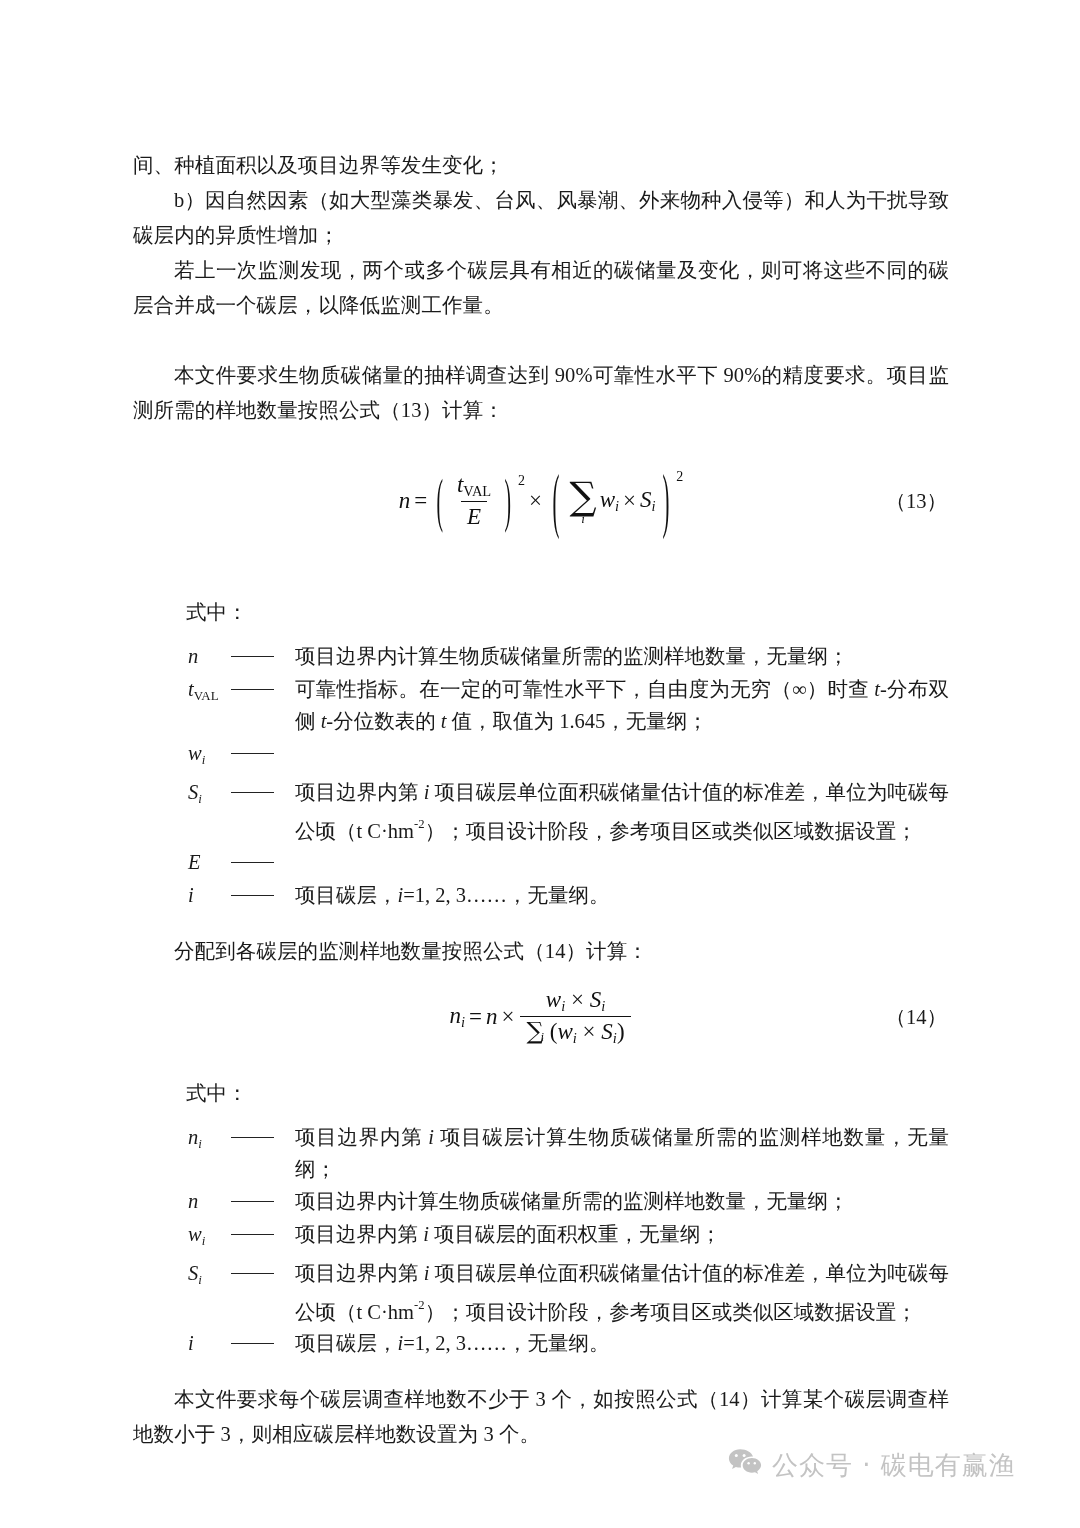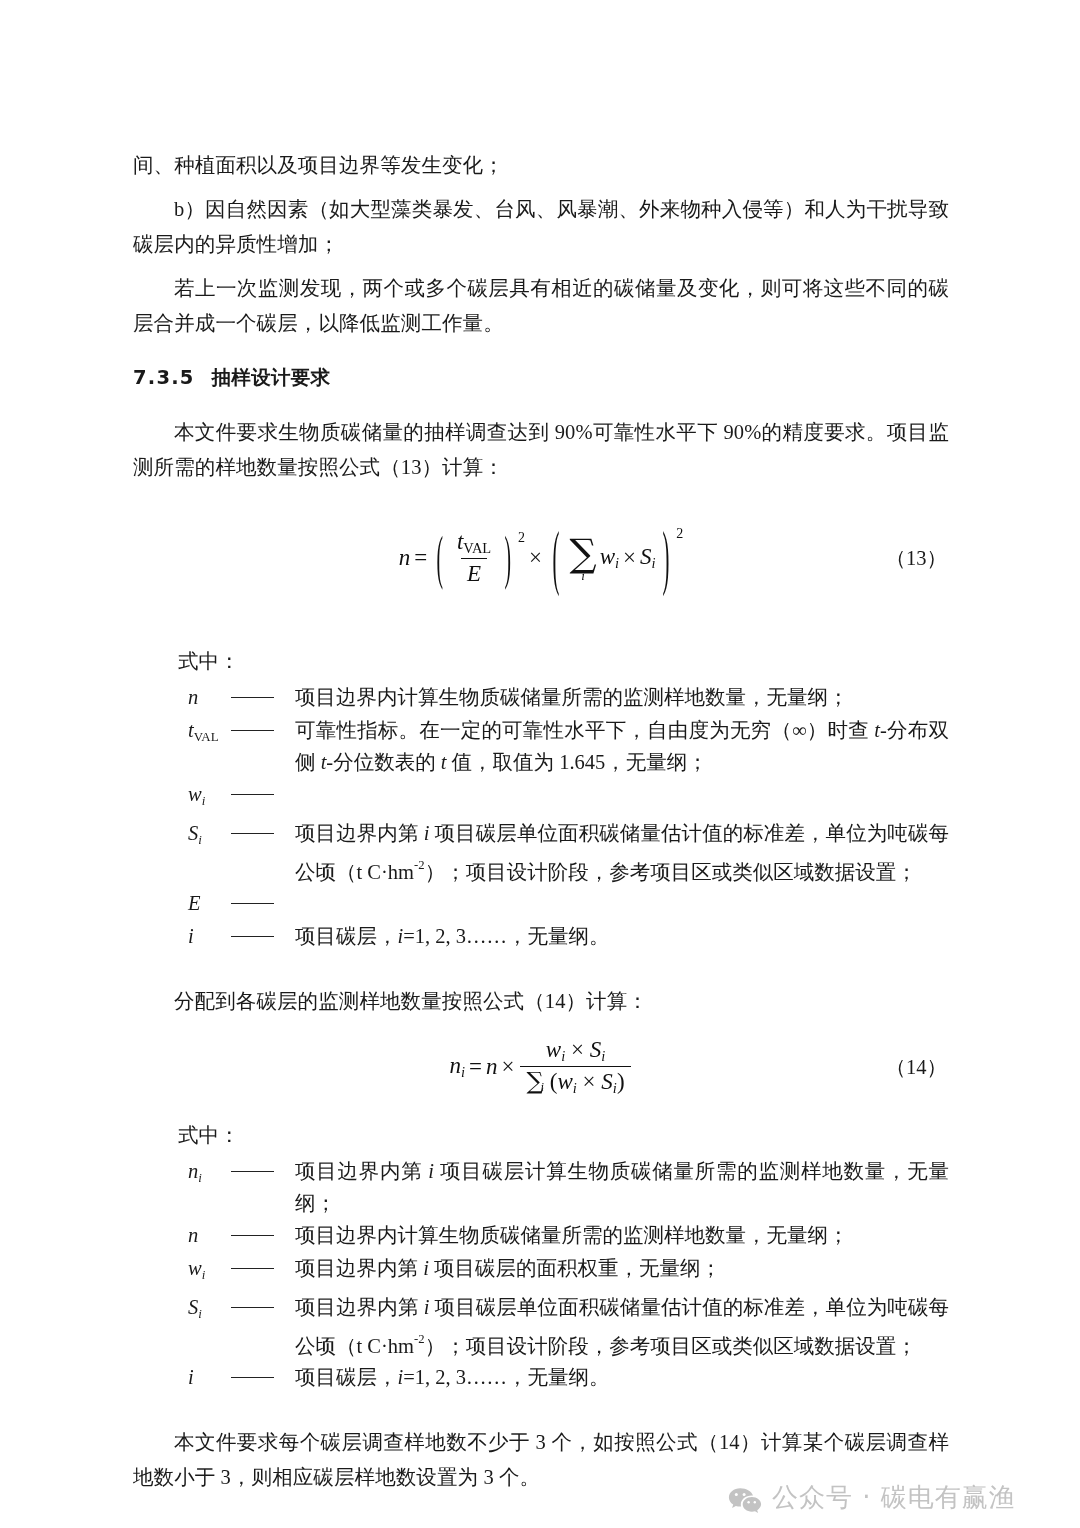--- a/index.html
+++ b/index.html
@@ -32,21 +32,21 @@
 
   
   .para {
     font-size: 20.5px;
     line-height: 35px;
     text-align: justify;
     text-justify: inter-ideograph;
     margin: 0;
     letter-spacing: 0.1px;
   }
-  .para.indent { text-indent: 41px; margin-top: 9px; }
+  .para.indent { text-indent: 41px; }
   .para.noindent { text-indent: 0; }
 
   
   .heading {
     font-family: "DejaVu Sans", "Liberation Sans", sans-serif;
     font-weight: bold;
     font-size: 19.5px;
     line-height: 30px;
     margin: 0;
     letter-spacing: 0.3px;
@@ -178,21 +178,21 @@
     margin-left: -3px;
     position: relative;
     top: 3px;
   }
   .times { font-style: normal; padding: 0 4px; }
 
   
   .shizhong {
     font-size: 20.5px;
     line-height: 32px;
-    margin: 4px;
+    margin: 12px;
     padding-left: 41px;
   }
   .deflist { width: 816px; }
   .defrow {
     display: flex;
     align-items: flex-start;
     font-size: 20.5px;
     line-height: 32px;
   }
   .defsym {
@@ -242,23 +242,23 @@
     width: 26px;
     border-top: 1.6px solid #333;
     vertical-align: 7px;
   }
   .footer .pgnum { margin: 0 14px; }
 
   
   .watermark {
     position: absolute;
     left: 728px;
-    top: 1480px;
+    top: 1448px;
     display: flex;
-    align-items: flex-end;
+    align-items: flex-start;
     color: #c3c3c3;
     font-family: "DejaVu Sans", "Liberation Sans", sans-serif;
     font-size: 26px;
     letter-spacing: 1px;
     white-space: nowrap;
   }
   .watermark .wc-icon {
     margin-right: 10px;
     display: inline-flex;
     align-items: center;
@@ -273,23 +273,20 @@
 
     <p class="para noindent">间、种植面积以及项目边界等发生变化；</p>
 
     <p class="para indent">b）因自然因素（如大型藻类暴发、台风、风暴潮、外来物种入侵等）和人为干扰导致碳层内的异质性增加；</p>
 
 
     <p class="para indent">若上一次监测发现，两个或多个碳层具有相近的碳储量及变化，则可将这些不同的碳层合并成一个碳层，以降低监测工作量。</p>
 
     <div class="gap-m"></div>
 
-    <div class="heading">
-      <span class="num">7.3.5</span><span class="ttl">抽样设计要求</span>
-    </div>
 
     <div class="gap-s"></div>
 
     <p class="para indent">本文件要求生物质碳储量的抽样调查达到 90%可靠性水平下 90%的精度要求。项目监测所需的样地数量按照公式（13）计算：</p>
 
     <div class="gap-l"></div>
 
     <div class="formula-row" style="height:86px;">
       <span class="formula">
         <span>n</span>

